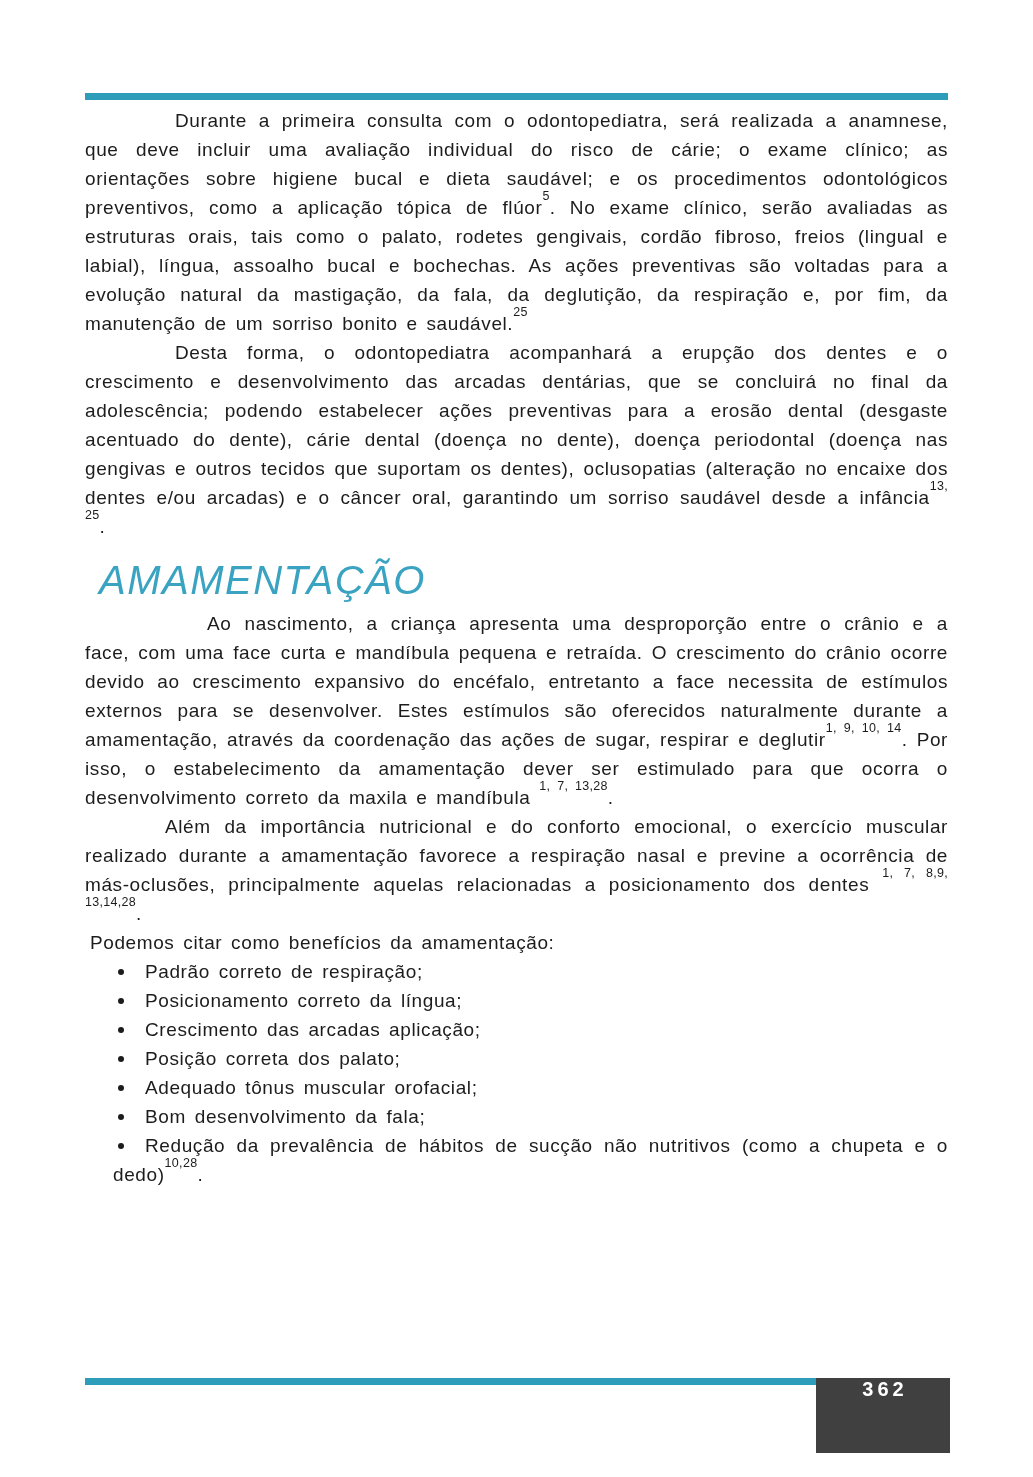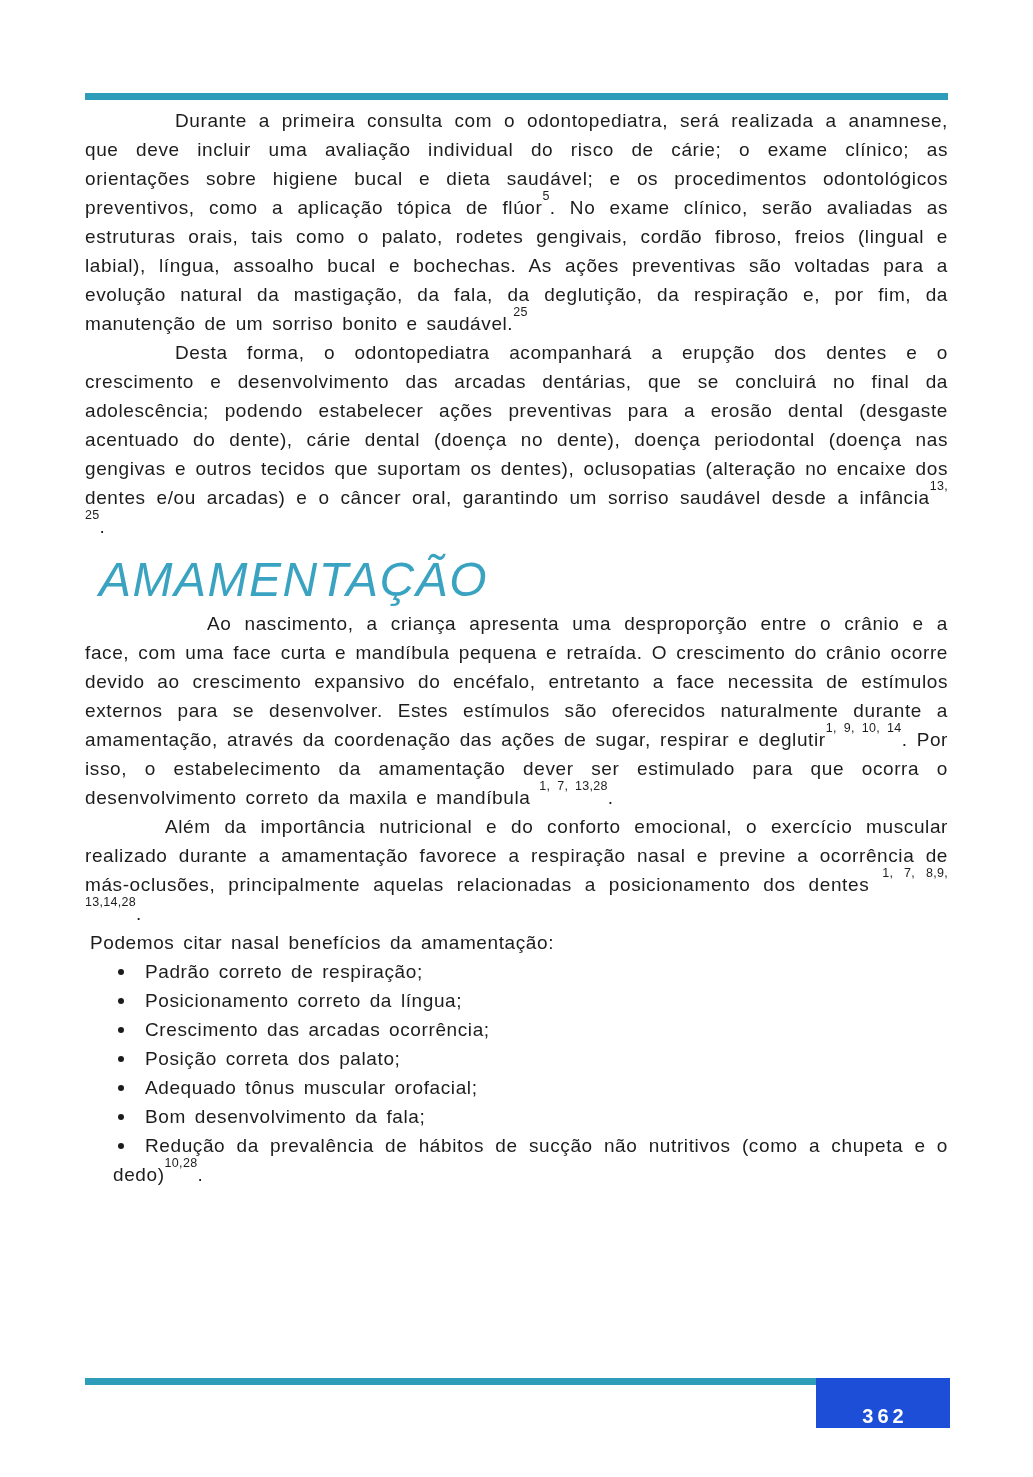--- a/index.html
+++ b/index.html
@@ -45,21 +45,21 @@
   sup.cite {
     font-size: 12.5px;
     line-height: 0;
     position: relative;
     top: -7px;
     letter-spacing: 0.3px;
   }
   .heading {
     margin: 16px 0 6px 0;
     padding-left: 14px;
-    font-size: 48px;
+    font-size: 40px;
     line-height: 46px;
     font-style: italic;
     font-weight: 500;
     letter-spacing: 1.5px;
     color: #3aa3c2;
     text-align: left;
   }
   .list-intro {
     margin: 0;
     padding-left: 5px;
@@ -92,24 +92,24 @@
     top: 1358px;
     width: 731px;
     height: 7px;
     background: #2e9db9;
   }
   .page-number-box {
     position: absolute;
     left: 816px;
     top: 1358px;
     width: 134px;
-    height: 50px;
-    background: #1d4ed8;
+    height: 75px;
+    background: #404040;
     display: flex;
-    align-items: flex-end;
+    align-items: flex-start;
     justify-content: center;
   }
   .page-number-box span {
     color: #ffffff;
     font-weight: bold;
     font-size: 20px;
     letter-spacing: 4px;
     padding-left: 4px; 
   }
 </style>
@@ -126,26 +126,26 @@
         <p class="para"><span>Desta forma, o odontopediatra acompanhará a erupção dos dentes e o crescimento e desenvolvimento das arcadas dentárias, que se concluirá no final da adolescência; podendo estabelecer ações preventivas para a erosão dental (desgaste acentuado do dente), cárie dental (doença no dente), doença periodontal (doença nas gengivas e outros tecidos que suportam os dentes), oclusopatias (alteração no encaixe dos dentes e/ou arcadas) e o câncer oral, garantindo um sorriso saudável desde a infância</span><sup class="cite">13, 25</sup><span>.</span></p>
       </div>
 
     <h1 class="heading">AMAMENTAÇÃO</h1>
 
     <div id="paragraphs-section">
         <p class="para indent-lg"><span>Ao nascimento, a criança apresenta uma desproporção entre o crânio e a face, com uma face curta e mandíbula pequena e retraída. O crescimento do crânio ocorre devido ao crescimento expansivo do encéfalo, entretanto a face necessita de estímulos externos para se desenvolver. Estes estímulos são oferecidos naturalmente durante a amamentação, através da coordenação das ações de sugar, respirar e deglutir</span><sup class="cite">1, 9, 10, 14</sup><span>. Por isso, o estabelecimento da amamentação dever ser estimulado para que ocorra o desenvolvimento correto da maxila e mandíbula </span><sup class="cite">1, 7, 13,28</sup><span>.</span></p>
         <p class="para indent-sm"><span>Além da importância nutricional e do conforto emocional, o exercício muscular realizado durante a amamentação favorece a respiração nasal e previne a ocorrência de más-oclusões, principalmente aquelas relacionadas a posicionamento dos dentes </span><sup class="cite">1, 7, 8,9, 13,14,28</sup><span>.</span></p>
       </div>
 
-    <p class="list-intro">Podemos citar nasal benefícios da amamentação:</p>
+    <p class="list-intro">Podemos citar como benefícios da amamentação:</p>
 
     <ul class="benefits" id="benefits-list">
         <li><span>Padrão correto de respiração;</span></li>
         <li><span>Posicionamento correto da língua;</span></li>
-        <li><span>Crescimento das arcadas ocorrência;</span></li>
+        <li><span>Crescimento das arcadas aplicação;</span></li>
         <li><span>Posição correta dos palato;</span></li>
         <li><span>Adequado tônus muscular orofacial;</span></li>
         <li><span>Bom desenvolvimento da fala;</span></li>
         <li><span>Redução da prevalência de hábitos de sucção não nutritivos (como a chupeta e o dedo)</span><sup class="cite">10,28</sup><span>.</span></li>
       </ul>
   </main>
 
   <div class="bottom-bar"></div>
 
   <div class="page-number-box">

